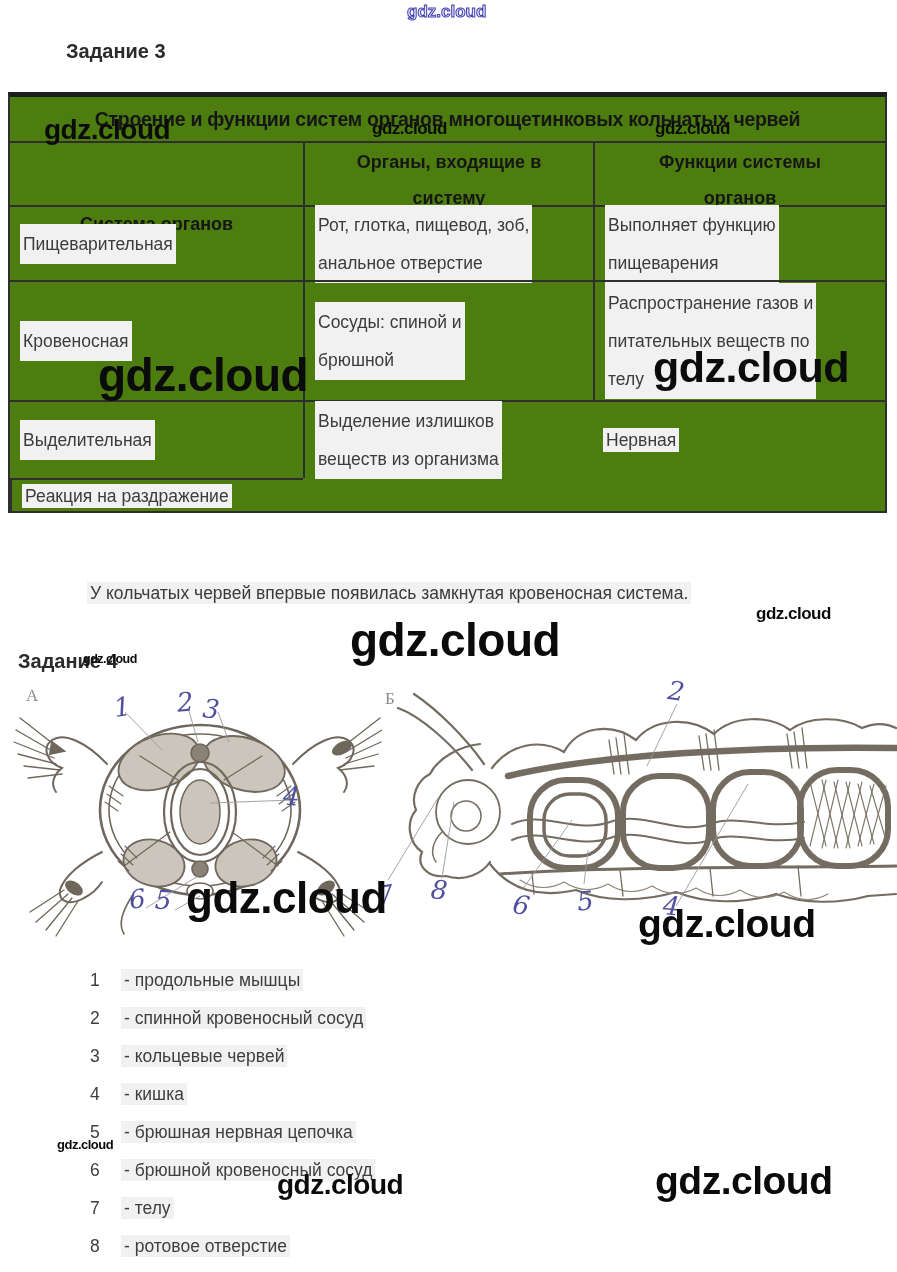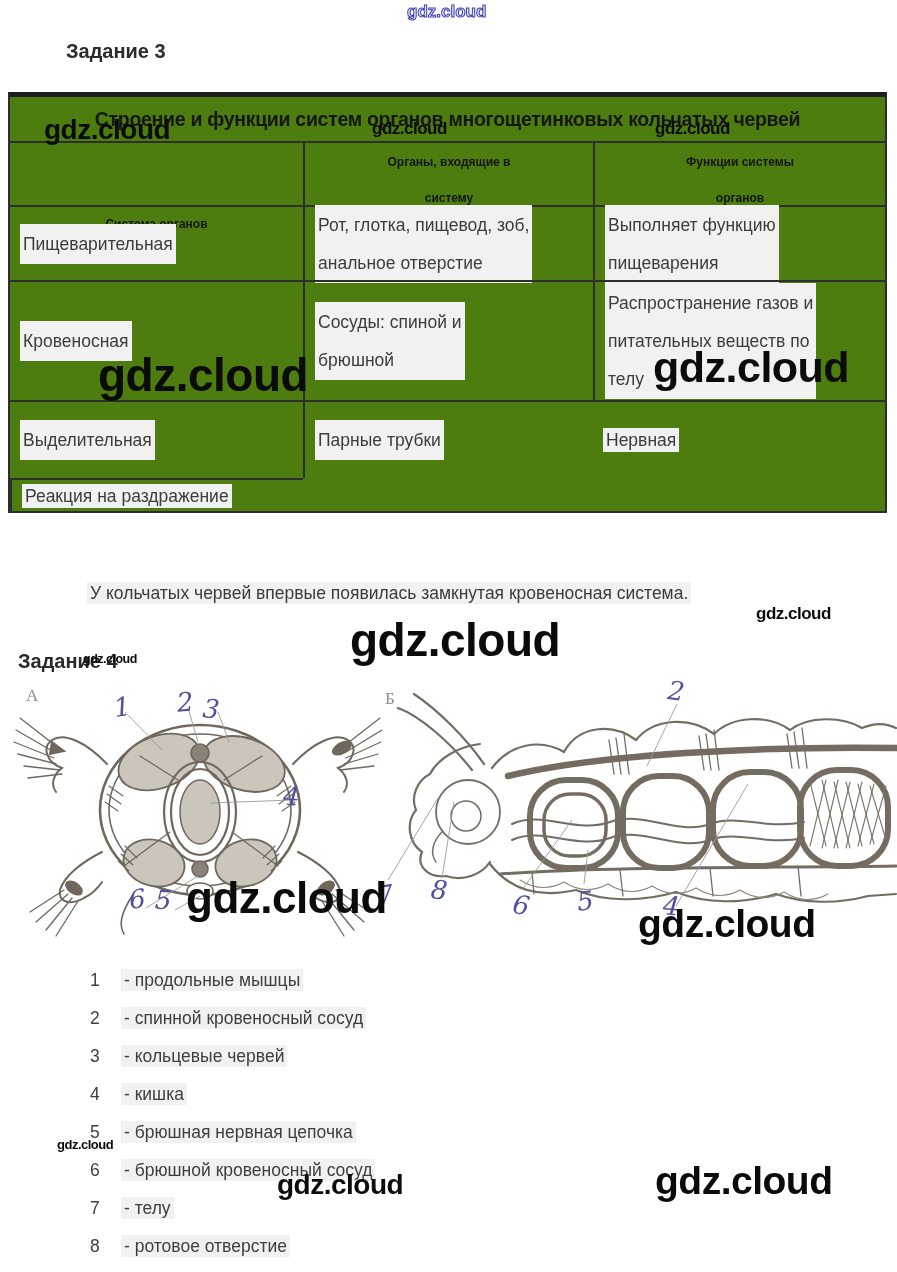--- a/index.html
+++ b/index.html
@@ -28,21 +28,21 @@
     background:#4d7c0f;
   }
   .t3 .cell { border-left:2px solid #2e2e2e; border-top:2px solid #2e2e2e; position:relative; overflow:visible; }
   .t3 .c0 { border-left:none; }
   .t3 .title-cell {
     grid-column:1 / 4; border-left:none; border-top:none;
     display:flex; align-items:center; justify-content:center;
     font-weight:bold; font-size:19.5px; color:#161616; letter-spacing:-0.3px;
   }
   .t3 .head-cell {
-    font-weight:bold; font-size:12px; color:#161616; text-align:center;
+    font-weight:bold; font-size:18px; color:#161616; text-align:center;
     white-space:pre-line; line-height:36px; padding-top:1px;
   }
   .t3 .head-col1 { padding-top:27px; text-align:center; }
   .t3 .data-cell {
     display:flex; align-items:center;
     font-size:17.5px; color:#3c3c3c; white-space:pre-line; line-height:38px;
     padding-left:10px; padding-right:6px;
   }
   .t3 .last-row { line-height:22px; }
   
@@ -81,21 +81,22 @@
 пищеварения</span></div>
 
     <div class="cell c0 data-cell"><span class="hl">Кровеносная</span></div>
     <div class="cell data-cell"><span class="hl">Сосуды: спиной и
 брюшной</span></div>
     <div class="cell data-cell"><span class="hl">Распространение газов и
 питательных веществ по
 телу</span></div>
 
     <div class="cell c0 data-cell"><span class="hl">Выделительная</span></div>
-    <div class="cell data-cell"><span class="hl">Парные трубки</span></div>
+    <div class="cell data-cell"><span class="hl">Выделение излишков
+веществ из организма</span></div>
 
     <div class="cell c0 data-cell last-row"><span class="hl">Нервная</span></div>
     <div class="cell data-cell last-row"><span class="hl">Реакция на раздражение</span></div>
   </div>
 
   <div class="abs wm" style="left:372px; top:120px; font-size:17px;">gdz.cloud</div>
   <div class="abs wm" style="left:655px; top:120px; font-size:17px;">gdz.cloud</div>
   <div class="abs wm" style="left:44px; top:116px; font-size:28px;">gdz.cloud</div>
   <div class="abs wm" style="left:98px; top:352px; font-size:46px;">gdz.cloud</div>
   <div class="abs wm" style="left:653px; top:346px; font-size:43px;">gdz.cloud</div>

